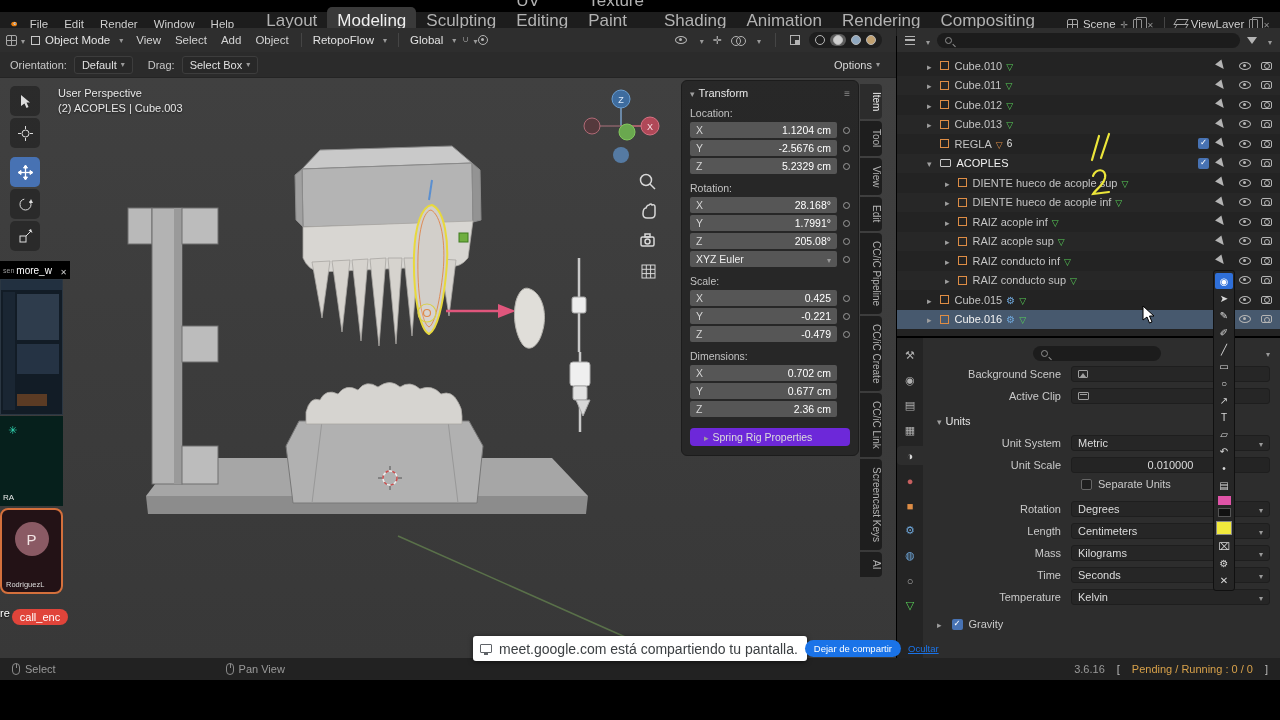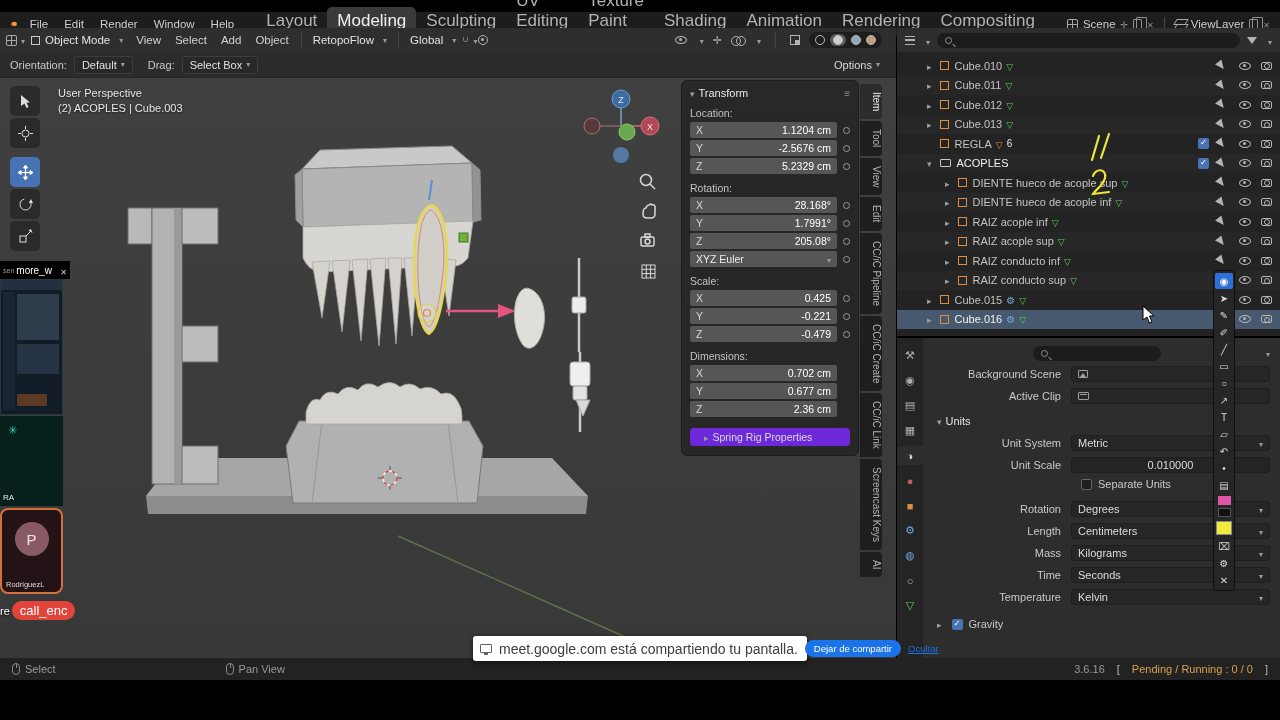--- a/index.html
+++ b/index.html
@@ -194,21 +194,21 @@
   .greenbox{left:0;top:416px;width:63px;height:90px;background:#06201c;z-index:73;}
   .flask{position:absolute;top:8px;left:8px;color:#2fd4b0;font-size:11px;}
   .flask::before{content:"✳";}
   .gb-label{position:absolute;bottom:4px;left:3px;font-size:8px;color:#e8e8e8;}
   .avatarbox{left:0;top:508px;width:63px;height:86px;background:#231216;border:2px solid #d4703c;border-radius:8px;z-index:73;}
   .avatar{width:34px;height:34px;border-radius:50%;background:#8a5a64;color:#f2e4e4;display:flex;
     align-items:center;justify-content:center;font-size:15px;margin:12px auto 0;}
   .avatar-name{position:absolute;bottom:3px;left:4px;font-size:7.5px;color:#ddd;}
   .recpill{left:0;top:601px;z-index:73;display:flex;align-items:center;}
   .rec-pre{color:#fff;font-size:11px;margin-right:2px;text-shadow:0 1px 2px #000;}
-  .rec-chip{background:#e0443a;color:#fff;font-size:13px;border-radius:10px;padding:2px 8px;}
+  .rec-chip{background:#e0443a;color:#fff;font-size:11px;border-radius:10px;padding:2px 8px;margin-top:8px;}
 
   
   .annot{left:1213px;top:270px;width:22px;background:#262626;border:1px solid #101010;border-radius:3px;
     z-index:85;display:flex;flex-direction:column;align-items:center;padding:2px 0;gap:1px;}
   .an{width:18px;height:16px;display:flex;align-items:center;justify-content:center;font-size:10px;color:#d8d8d8;}
   .an.active{background:#2f6fd8;border-radius:2px;color:#fff;}
   .swm{width:13px;height:9px;background:#e054a8;margin-top:2px;}
   .swk{width:13px;height:9px;background:#111;border:1px solid #555;margin-top:2px;}
   .swy{width:16px;height:14px;background:#f2ea3d;border:1px solid #888;margin:3px 0 2px;}
 

